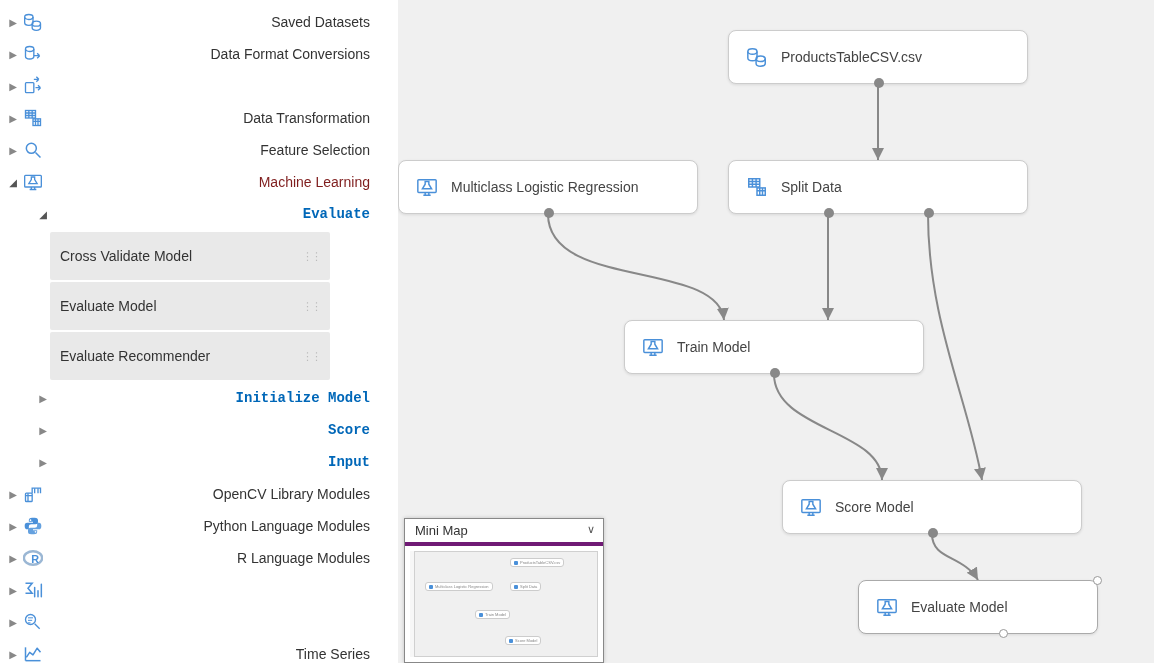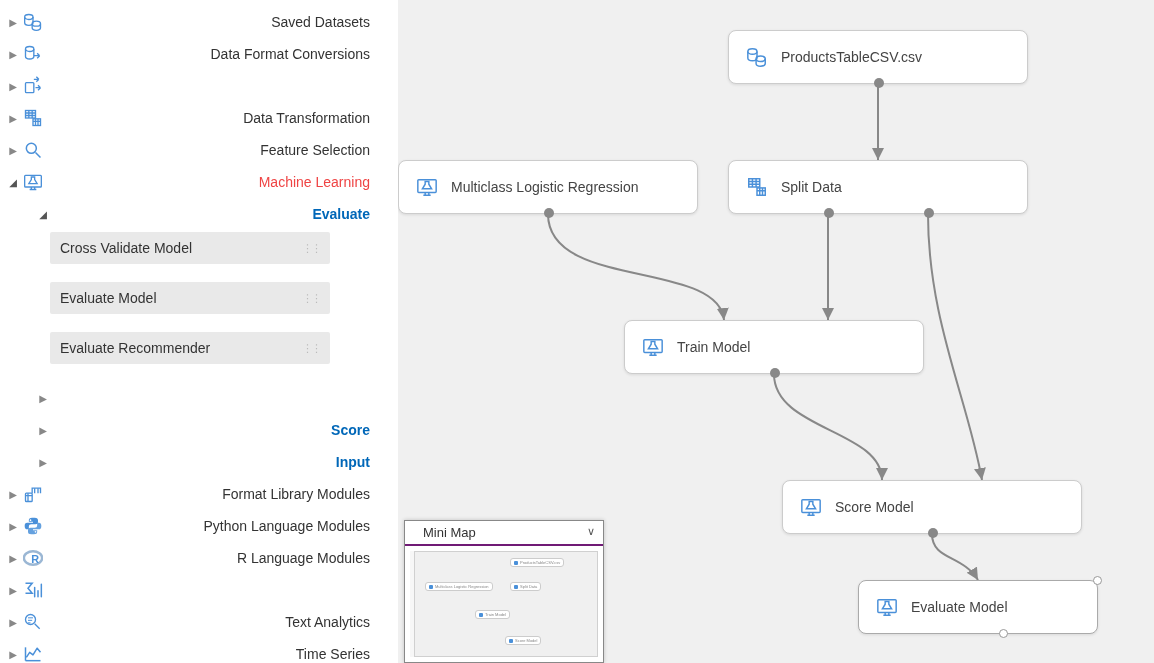--- a/index.html
+++ b/index.html
@@ -49,28 +49,28 @@
   .chev.expanded { color: #555; }
   .tree-icon {
     width: 22px;
     height: 22px;
     display: inline-flex;
     align-items: center;
     justify-content: center;
     margin-right: 8px;
   }
   .tree-label { flex: 1; text-align: right; }
-  .tree-label.blue { color: #ef4444; }
-  .tree-label.blue-bold { color: #0067b8; font-weight: 600; }
+  .tree-label.blue { color: #7f1d1d; }
+  .tree-label.blue-bold { color: #0067b8; font-weight: 600; font-family: Liberation Mono, monospace; }
   .leaf-row {
     display: flex;
     align-items: center;
-    height: 32px;
+    height: 48px;
     background: #e9e9e9;
-    margin: 2px 40px 18px 50px;
+    margin: 2px 40px 2px 50px;
     padding: 0 10px;
     cursor: grab;
     border-radius: 2px;
     justify-content: space-between;
   }
   .leaf-row .grip {
     margin-left: auto;
     color: #bbb;
     letter-spacing: -2px;
     font-size: 11px;
@@ -108,22 +108,22 @@
     position: absolute;
     left: 6px;
     bottom: 0;
     width: 200px;
     background: #fff;
     border: 1px solid #888;
     box-shadow: 0 0 4px rgba(0,0,0,0.2);
   }
   .minimap-header {
     display:flex; align-items:flex-start; justify-content:space-between;
-    padding: 4px 8px 4px 18px;
-    border-bottom: 2px solid #701a75;
+    padding: 4px 8px 4px 10px;
+    border-bottom: 4px solid #701a75;
     font-size: 13px;
     cursor: pointer;
   }
   .minimap-body {
     height: 116px;
     position: relative;
     background: #f7f7f7;
     border: 5px solid #fff;
     overflow: hidden;
   }
@@ -221,41 +221,42 @@
         <span>Evaluate Model</span>
         <span class="grip">⋮⋮</span>
       </div>
       <div class="leaf-row">
         <span>Evaluate Recommender</span>
         <span class="grip">⋮⋮</span>
       </div>
 
     <div class="tree-row sub-row">
       <span class="chev">▶</span>
+      <span class="tree-label blue-bold">Initialize Model</span>
     </div>
     <div class="tree-row sub-row">
       <span class="chev">▶</span>
       <span class="tree-label blue-bold">Score</span>
     </div>
     <div class="tree-row sub-row">
       <span class="chev">▶</span>
       <span class="tree-label blue-bold">Input</span>
     </div>
 
   <div class="tree-row">
     <span class="chev">▶</span>
     <span class="tree-icon">
       <svg viewBox="0 0 24 24" fill="none" stroke="#4a90d9" stroke-width="1.6">
           <rect x="3" y="11" width="8" height="10" rx="1"></rect>
           <path d="M3 14h8M6 11v10"></path>
           <path d="M11 11V5h10v6"></path>
           <path d="M14 5v6M18 5v6"></path>
         </svg>
     </span>
-    <span class="tree-label">Format Library Modules</span>
+    <span class="tree-label">OpenCV Library Modules</span>
   </div>
 
   <div class="tree-row">
     <span class="chev">▶</span>
     <span class="tree-icon">
       <svg viewBox="0 0 24 24" fill="#4a90d9">
           <path d="M11 2c-3 0-4 1-4 3v2h5v1H5c-2 0-3 1-3 4s1 4 3 4h2v-3c0-2 1-3 3-3h5c2 0 3-1 3-3V5c0-2-1-3-4-3h-3zm-2 2a1 1 0 110 2 1 1 0 010-2z"></path>
           <path d="M13 22c3 0 4-1 4-3v-2h-5v-1h7c2 0 3-1 3-4s-1-4-3-4h-2v3c0 2-1 3-3 3H9c-2 0-3 1-3 3v2c0 2 1 3 4 3h3zm2-2a1 1 0 110-2 1 1 0 010 2z" opacity="0.85"></path>
         </svg>
     </span>
@@ -285,21 +286,20 @@
 
   <div class="tree-row">
     <span class="chev">▶</span>
     <span class="tree-icon">
       <svg viewBox="0 0 24 24" fill="none" stroke="#4a90d9" stroke-width="1.6">
           <circle cx="9" cy="9" r="6"></circle>
           <path d="M14 14l6 6"></path>
           <path d="M6 7h6M6 10h5M6 13h3" stroke-width="1.2"></path>
         </svg>
     </span>
-    <span class="tree-label">Text Analytics</span>
   </div>
 
   <div class="tree-row">
     <span class="chev">▶</span>
     <span class="tree-icon">
       <svg viewBox="0 0 24 24" fill="none" stroke="#4a90d9" stroke-width="1.8">
           <path d="M3 20V4"></path>
           <path d="M3 20h18"></path>
           <path d="M4 16l4-6 4 3 5-8 4 5" stroke-linejoin="round"></path>
         </svg>

